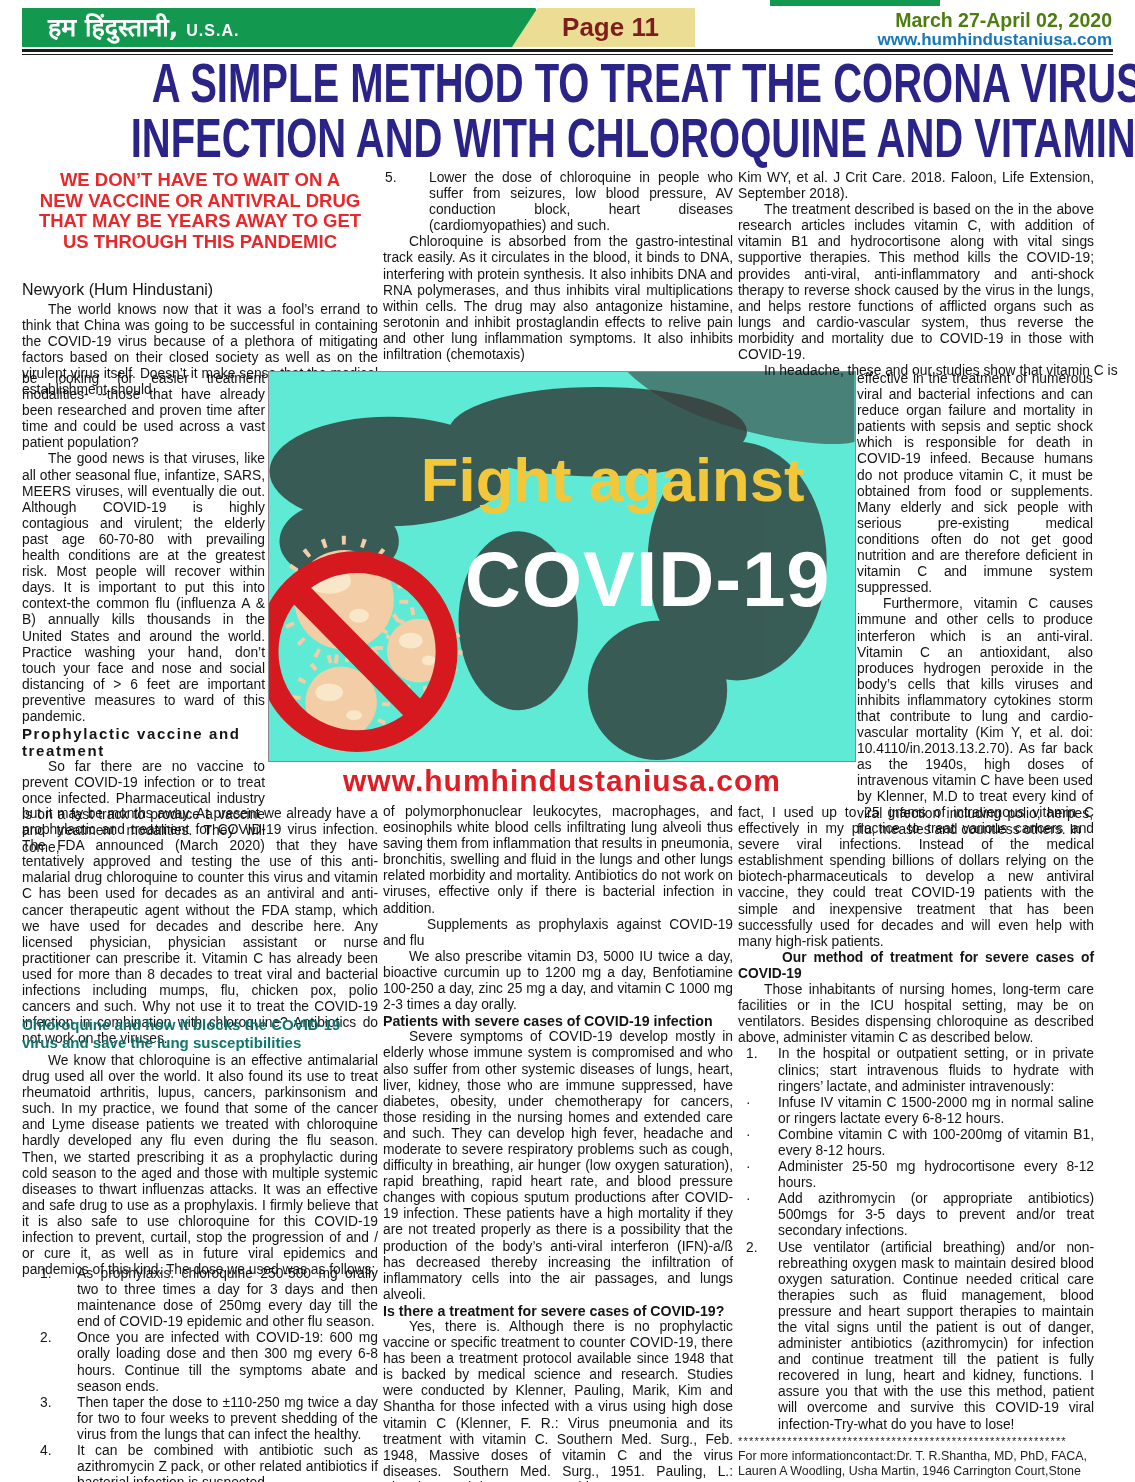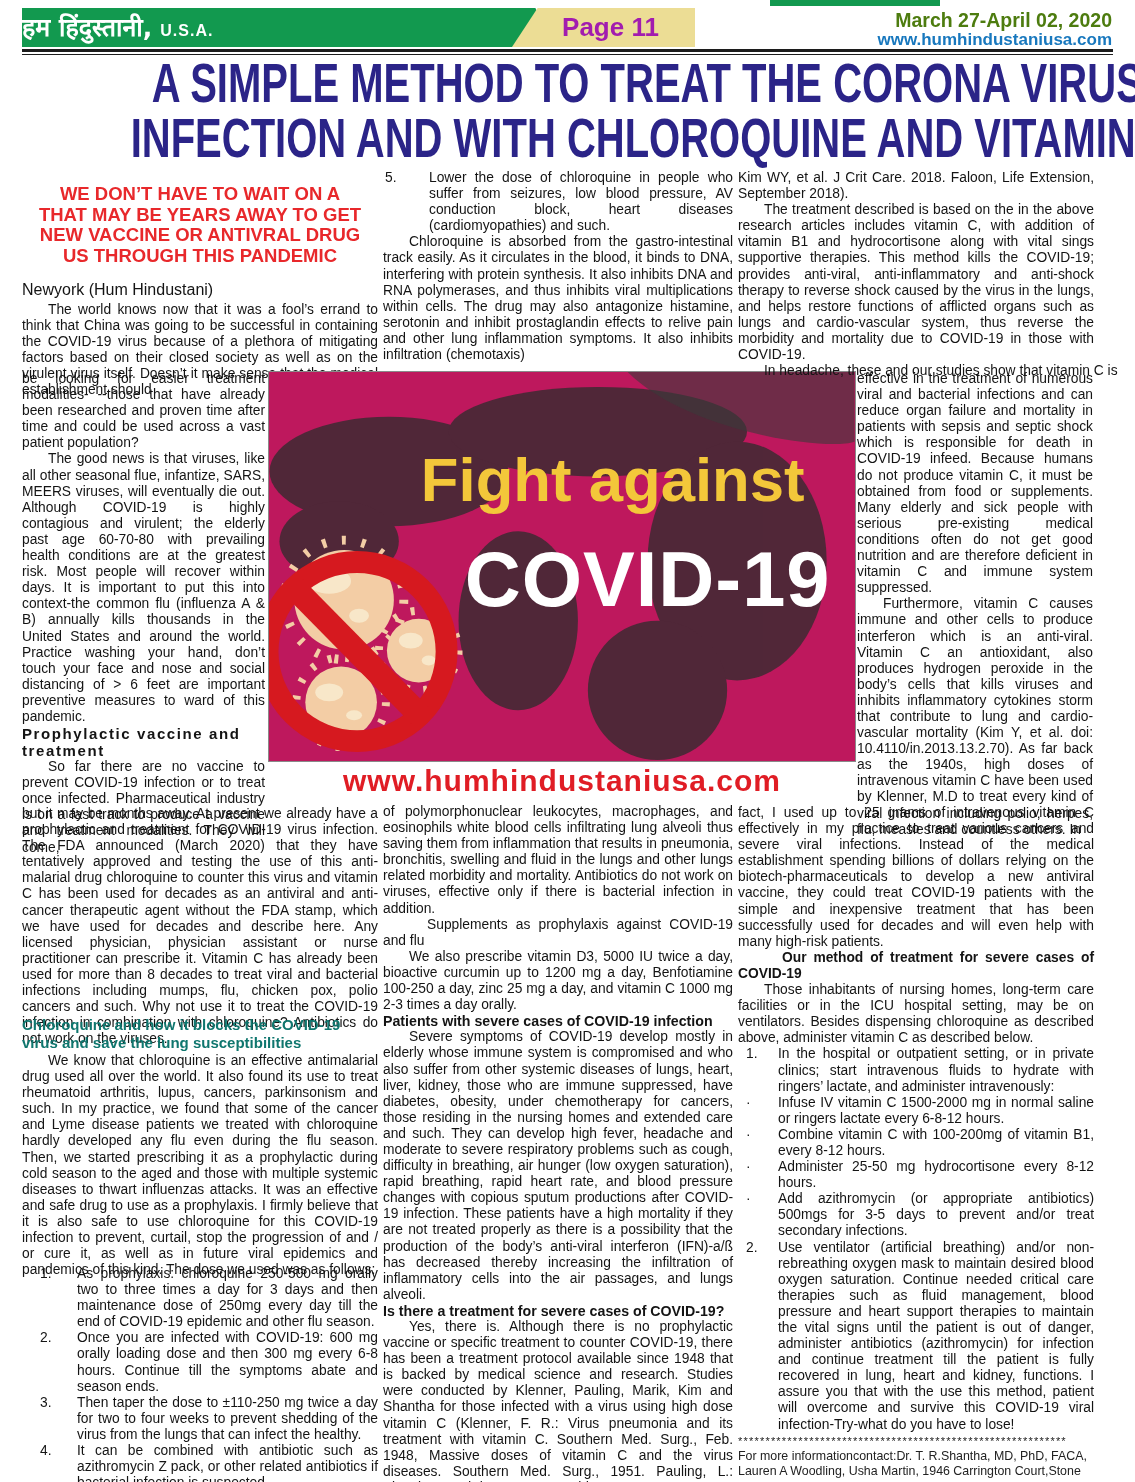--- a/index.html
+++ b/index.html
@@ -8,57 +8,57 @@
   .abs{position:absolute;}
   p{margin:0;}
   .body-text{font-size:13.8px;line-height:16.1px;text-align:justify;color:#141414;}
   .body-text p{margin:0;}
   .ind{text-indent:26px;}
   .b{font-weight:bold;}
 
   
   .green-bar{left:22px;top:8px;width:532px;height:39px;background:#12994f;
              clip-path:polygon(0 0,96.5% 0,100% 100%,0 100%);
-             display:flex;align-items:center;box-sizing:border-box;}
+             display:flex;align-items:center;padding-left:26px;box-sizing:border-box;}
   .masthead-dev{font-family:"DejaVu Sans",sans-serif;font-weight:bold;color:#ffffff;font-size:25px;line-height:1;}
   .masthead-usa{font-weight:bold;color:#ffffff;font-size:16px;letter-spacing:1px;margin-left:8px;margin-top:6px;}
   .page-tab{left:512px;top:8px;width:183px;height:39px;background:#ecdd95;
             clip-path:polygon(14% 0,100% 0,100% 100%,0 100%);
             display:flex;align-items:center;justify-content:center;}
-  .page-tab span{font-weight:bold;font-size:26px;color:#a21caf;padding-left:14px;}
+  .page-tab span{font-weight:bold;font-size:26px;color:#7f1d1d;padding-left:14px;}
   .top-sliver{left:770px;top:0;width:170px;height:6px;background:#12994f;}
   .issue-date{right:23px;top:9px;text-align:right;font-weight:bold;font-size:19.5px;color:#4d7c0f;}
   .issue-url{right:23px;top:30px;text-align:right;font-weight:bold;font-size:17px;color:#1878be;}
   .double-rule{left:22px;top:49px;width:1091px;height:6px;
                border-top:3px solid #1c1c1c;border-bottom:1px solid #1c1c1c;box-sizing:border-box;}
 
   
   .headline{left:0;width:1135px;text-align:center;color:#2b2488;font-weight:bold;}
   .headline .inner{display:inline-block;white-space:nowrap;font-size:50px;line-height:1;
                    transform:scale(0.8,1.12);transform-origin:center;}
 
   
-  .kicker{left:22px;top:184px;width:356px;text-align:center;color:#e8282b;
+  .kicker{left:22px;top:170px;width:356px;text-align:center;color:#e8282b;
           font-weight:bold;font-size:18.5px;line-height:20.5px;}
 
   .dateline{left:22px;top:281px;width:356px;font-size:16px;color:#141414;}
 
   .h-magenta{color:#0f766e;font-weight:bold;font-size:15px;line-height:17.5px;text-align:left;}
   .h-black{font-weight:bold;font-size:14.2px;}
   .h-spaced{font-weight:bold;font-size:15px;letter-spacing:1.6px;line-height:17px;text-align:left;}
 
   .li{position:relative;padding-left:55px;}
   .li .marker{position:absolute;left:18px;top:0;text-indent:0;}
   .li3{position:relative;padding-left:40px;}
   .li3 .marker{position:absolute;left:8px;top:0;}
   .li5{position:relative;padding-left:46px;}
   .li5 .marker{position:absolute;left:2px;top:0;}
 
   
-  .photo{left:268px;top:371px;width:588px;height:391px;background:#be185d;border:1px solid #8a8a8a;box-sizing:border-box;}
+  .photo{left:268px;top:371px;width:588px;height:391px;background:#5eead4;border:1px solid #8a8a8a;box-sizing:border-box;}
   .photo svg{display:block;width:100%;height:100%;}
   .photo-url{left:268px;top:764px;width:588px;text-align:center;color:#e01d25;
              font-weight:bold;font-size:30px;letter-spacing:1px;line-height:34px;}
 
   .stars{font-size:11px;letter-spacing:1.2px;white-space:nowrap;overflow:hidden;color:#222;}
   .contact{font-size:12.4px;line-height:15.6px;text-align:left;color:#222;}
 </style>
 </head>
 <body>
 
@@ -79,22 +79,22 @@
 
 <div class="abs headline" style="top:58px;">
   <span class="inner">A SIMPLE METHOD TO TREAT THE CORONA VIRUS (COVID-19)</span>
 </div>
 <div class="abs headline" style="top:113px;">
   <span class="inner">INFECTION AND WITH CHLOROQUINE AND VITAMIN C</span>
 </div>
 
 <div class="abs kicker">
   <div>WE DON’T HAVE TO WAIT ON A</div>
+  <div>NEW VACCINE OR ANTIVRAL DRUG</div>
   <div>THAT MAY BE YEARS AWAY TO GET</div>
-  <div>NEW VACCINE OR ANTIVRAL DRUG</div>
   <div>US THROUGH THIS PANDEMIC</div>
 </div>
 
 <div class="abs dateline">Newyork (Hum Hindustani)</div>
 
 <div class="abs body-text" style="left:22px;top:302px;width:356px;">
   <p class="ind">The world knows now that it was a fool’s errand to think that China was going to be successful in containing the COVID-19 virus because of a plethora of mitigating factors based on their closed society as well as on the virulent virus itself. Doesn’t it make sense that the medical establishment should</p>
 </div>
 
 <div class="abs body-text" style="left:22px;top:371px;width:243px;">

